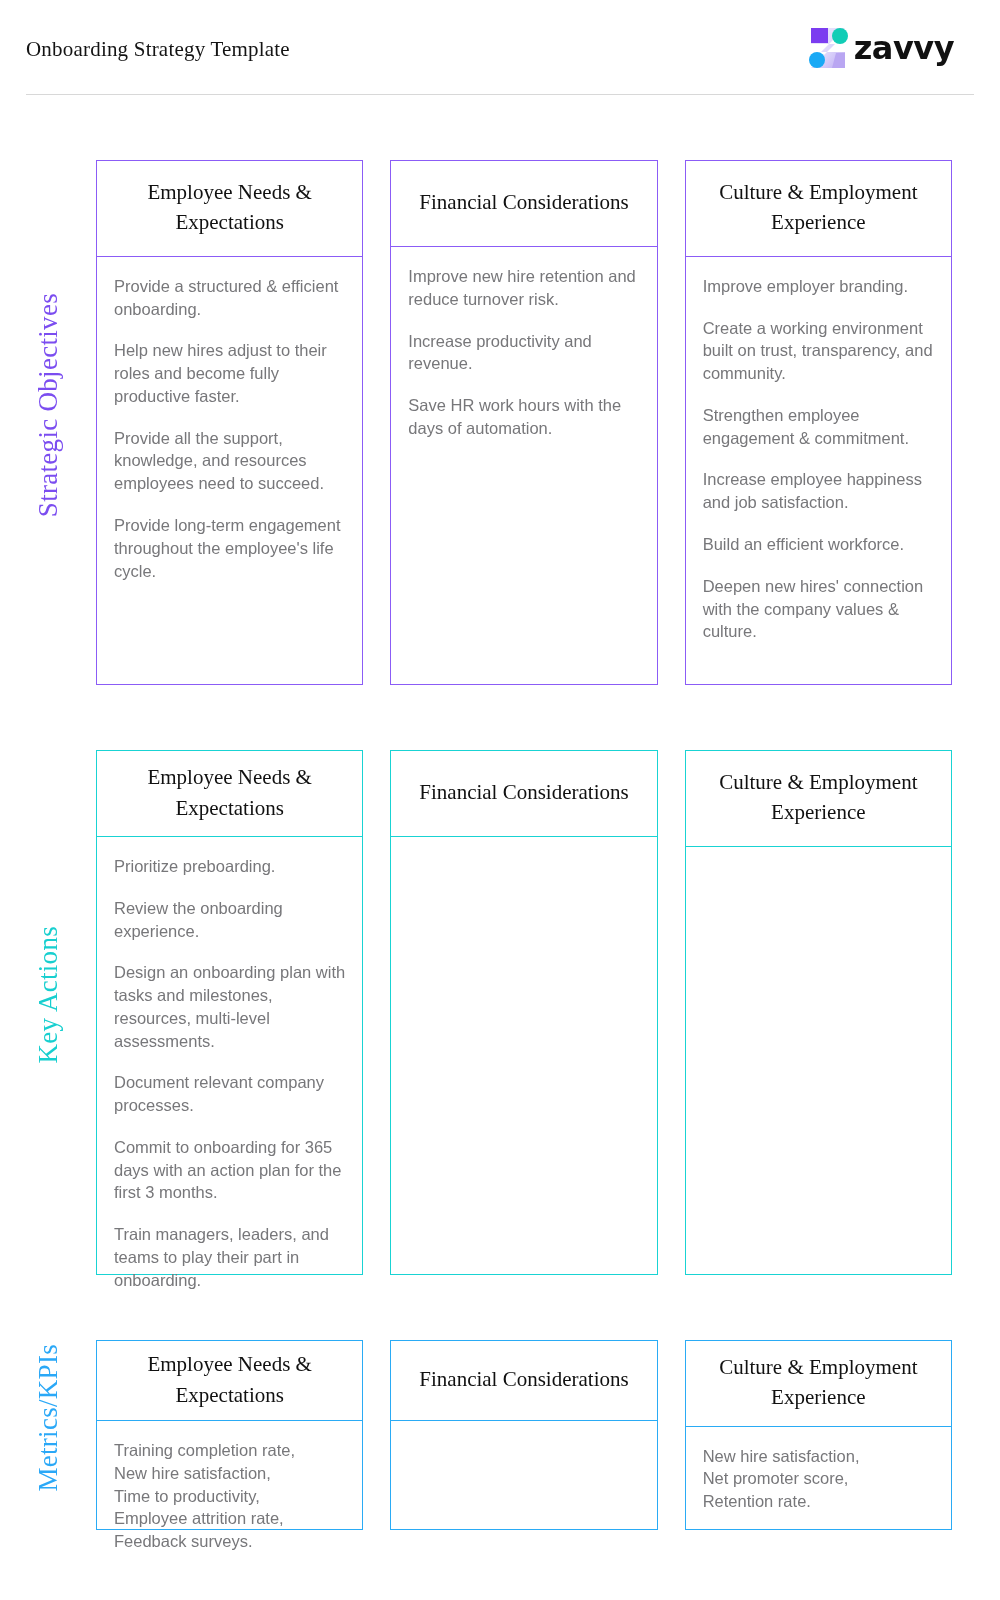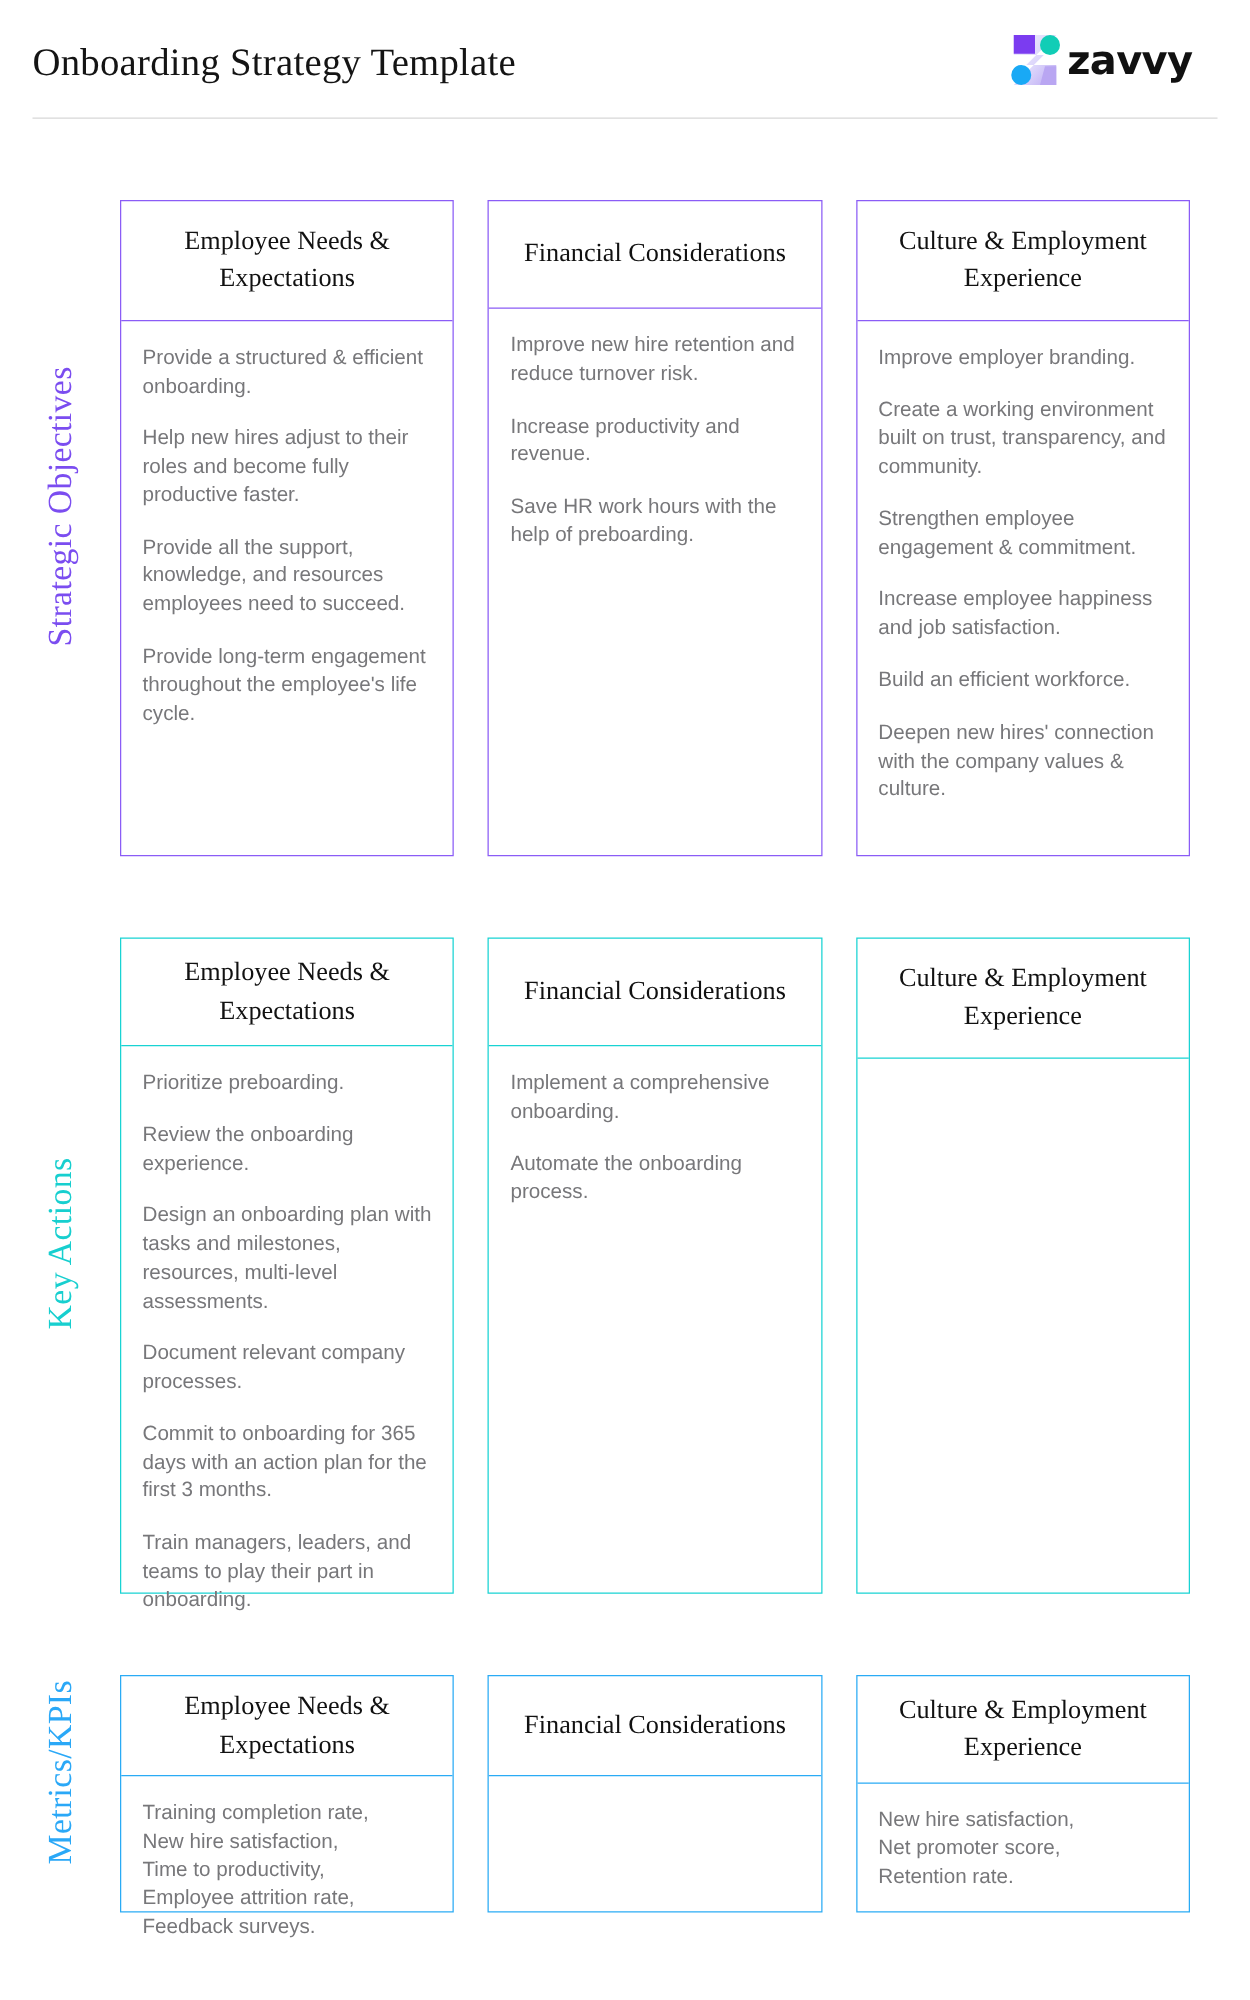--- a/index.html
+++ b/index.html
@@ -16,21 +16,21 @@
   .header {
     position: relative;
     height: 95px;
     padding: 0 26px;
     display: flex;
     align-items: center;
     justify-content: space-between;
   }
   .page-title {
     font-family: "Liberation Serif", serif;
-    font-size: 31px;
+    font-size: 21px;
     font-weight: 400;
     color: #141414;
     letter-spacing: 0.2px;
     padding-top: 4px;
   }
   .brand {
     display: flex;
     align-items: center;
     padding-right: 20px;
   }
@@ -196,21 +196,21 @@
         </div>
       </div>
 
       <div class="card">
         <div class="card-head">
           <div class="card-head-title">Financial Considerations</div>
         </div>
         <div class="card-body">
           <div class="bullet">Improve new hire retention and reduce turnover risk.</div>
           <div class="bullet">Increase productivity and revenue.</div>
-          <div class="bullet">Save HR work hours with the help of preboarding.</div>
+          <div class="bullet">Save HR work hours with the days of automation.</div>
         </div>
       </div>
 
       <div class="card">
         <div class="card-head">
           <div class="card-head-title">Culture &amp; Employment Experience</div>
         </div>
         <div class="card-body">
           <div class="bullet">Improve employer branding.</div>
           <div class="bullet">Create a working environment built on trust, transparency, and community.</div>
@@ -241,24 +241,20 @@
           <div class="bullet">Document relevant company processes.</div>
           <div class="bullet">Commit to onboarding for 365 days with an action plan for the first 3 months.</div>
           <div class="bullet">Train managers, leaders, and teams to play their part in onboarding.</div>
         </div>
       </div>
 
       <div class="card">
         <div class="card-head">
           <div class="card-head-title">Financial Considerations</div>
         </div>
-        <div class="card-body">
-          <div class="bullet">Implement a comprehensive onboarding.</div>
-          <div class="bullet">Automate the onboarding process.</div>
-        </div>
       </div>
 
       <div class="card">
         <div class="card-head">
           <div class="card-head-title">Culture &amp; Employment Experience</div>
         </div>
       </div>
 
     </div>
   </div>

